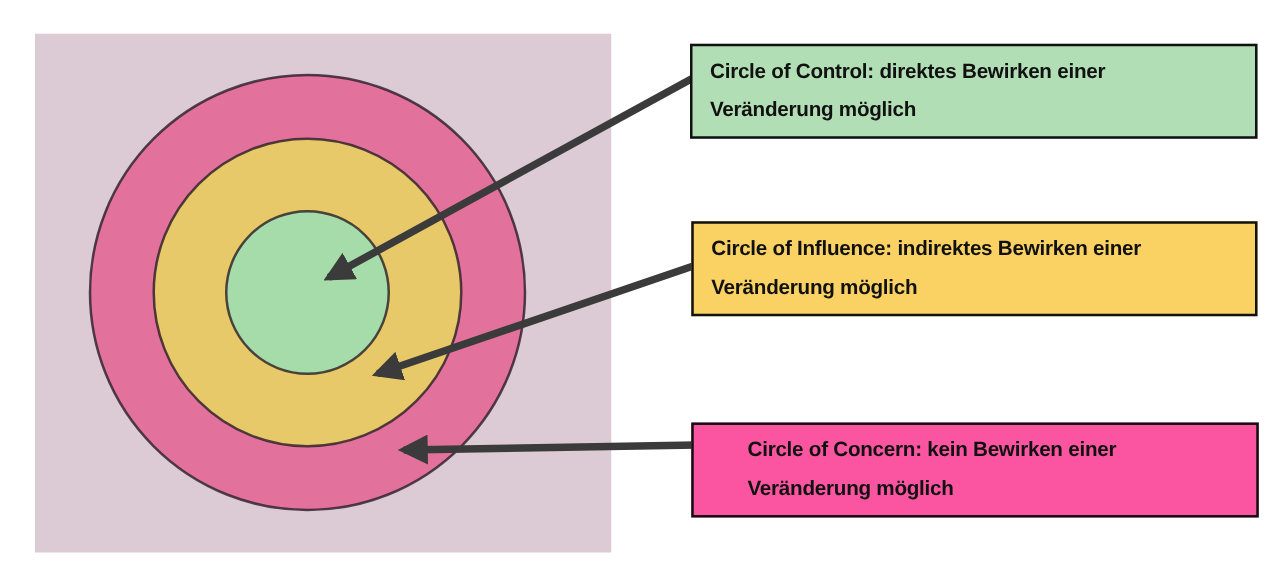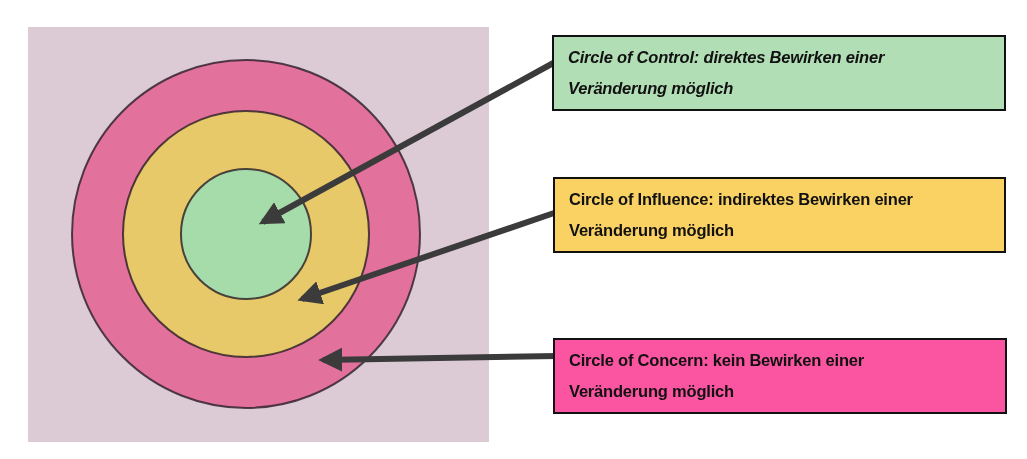--- a/index.html
+++ b/index.html
@@ -41,21 +41,21 @@
   .label-box .label-text {
     display: block;
     padding: 4px 8px 4px 14px;
     font-size: 16.5px;
     font-weight: 700;
     letter-spacing: -0.2px;
     line-height: 31px;
     color: #111111;
     white-space: pre-line;
   }
-  .label-box-control   { left: 552px; top: 35px;  width: 454px; height: 76px; font-style: italic; }
+  .label-box-control   { left: 552px; top: 35px;  width: 454px; height: 76px; }
   .label-box-influence { left: 553px; top: 177px; width: 453px; height: 76px; }
   .label-box-concern   { left: 553px; top: 338px; width: 454px; height: 76px; }
 </style>
 </head>
 <body>
 
 <div class="canvas">
 
   <div class="circles-panel" style="background-color: rgb(220, 202, 212);">
     <svg class="circles-svg" viewBox="0 0 461 415">
@@ -79,18 +79,18 @@
   <div class="label-box label-box-control" style="background-color: rgb(178, 222, 181); border-color: rgb(17, 17, 17);">
     <span class="label-text">Circle of Control: direktes Bewirken einer
 Veränderung möglich</span>
   </div>
 
   <div class="label-box label-box-influence" style="background-color: rgb(250, 210, 99); border-color: rgb(17, 17, 17); align-items: center;">
     <span class="label-text">Circle of Influence: indirektes Bewirken einer
 Veränderung möglich</span>
   </div>
 
-  <div class="label-box label-box-concern" style="background-color: rgb(251, 85, 161); border-color: rgb(17, 17, 17);">
+  <div class="label-box label-box-concern" style="background-color: rgb(251, 85, 161); border-color: rgb(17, 17, 17); padding-left: 29px;">
     <span class="label-text">Circle of Concern: kein Bewirken einer
 Veränderung möglich</span>
   </div>
 
 </div>
 
 </body></html>

